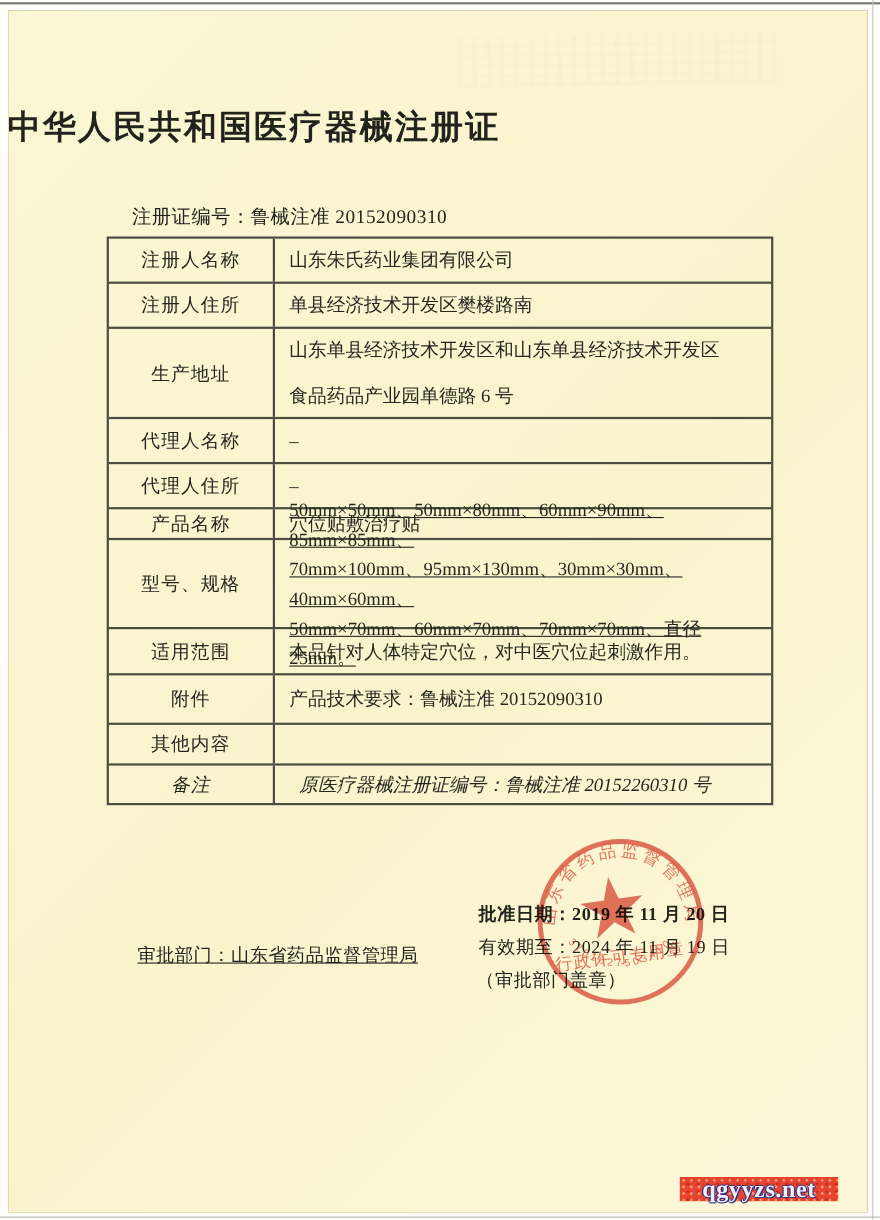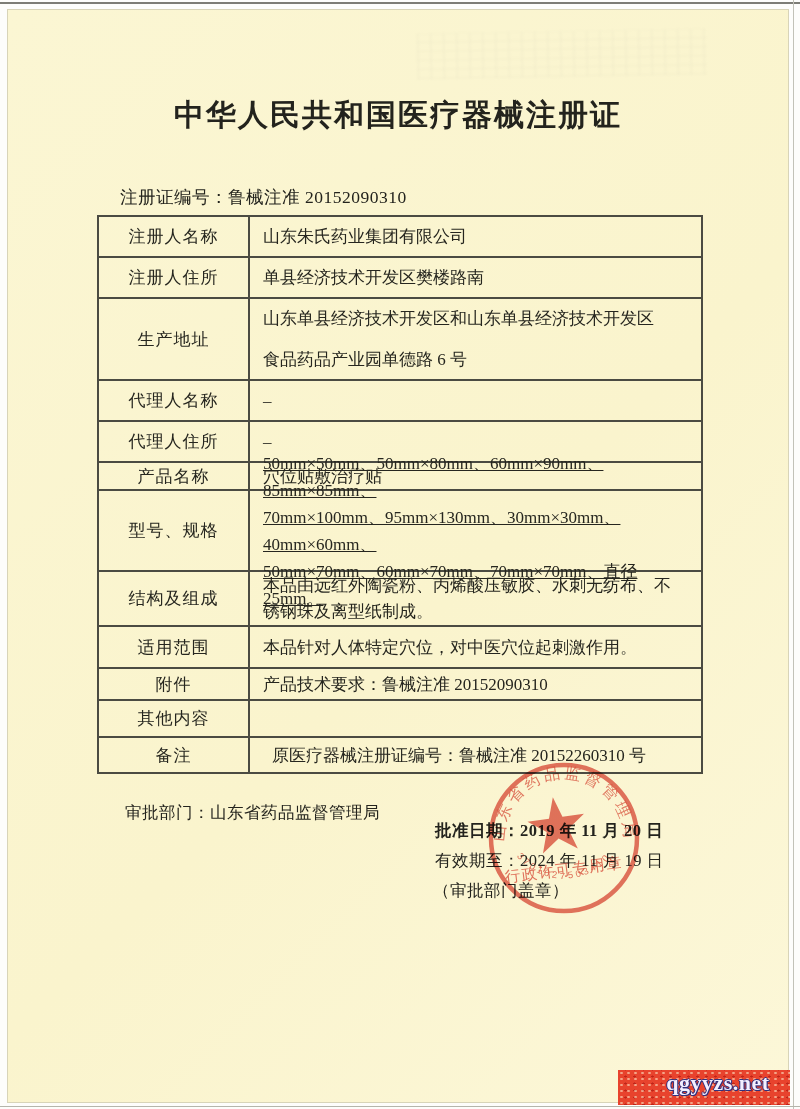--- a/index.html
+++ b/index.html
@@ -14,48 +14,48 @@
     box-shadow:0 0 0 1px #d8d4b8 inset;
   }
   .ghost{
     position:absolute;left:410px;top:22px;width:290px;height:46px;
     background:repeating-linear-gradient(90deg, rgba(150,150,140,.35) 0 2px, transparent 2px 13px),
                repeating-linear-gradient(0deg, rgba(150,150,140,.25) 0 2px, transparent 2px 9px);
     opacity:.14;filter:blur(1.2px);transform:rotate(-1deg);
   }
   .title{
     position:absolute;left:0;top:86px;width:782px;margin:0;
-    text-align:center;font-size:30px;font-weight:600;letter-spacing:2px;color:#23231d;
+    font-size:30px;font-weight:600;letter-spacing:2px;color:#23231d;
   }
   .certno{position:absolute;left:113px;top:176px;font-size:17.5px;color:#23231d;letter-spacing:.5px;}
   .table{position:absolute;left:90px;top:206px;width:602px;border:2px solid #4b4b42;}
   .row{display:flex;border-bottom:2px solid #4b4b42;box-sizing:border-box;}
-  .row:last-child{border-bottom:none;}
+  .row:last-child{border-bottom:none;font-style:italic;}
   .cell{box-sizing:border-box;color:#26261f;font-size:17px;}
   .label{width:151px;border-right:2px solid #4b4b42;display:flex;align-items:center;justify-content:center;letter-spacing:1px;}
   .value{flex:1;display:flex;align-items:center;padding-left:13px;padding-right:4px;white-space:pre-line;}
   .r0{height:41px}.r1{height:41px}.r2{height:82px}.r3{height:41px}.r4{height:41px}.r5{height:28px}
-  .r6{height:81px}.r7{height:55px}.r8{height:42px}.r9{height:32px}.r10{height:37px}.r11{height:34px}
+  .r6{height:81px}.r7{height:55px}.r8{height:42px}.r9{height:45px}.r10{height:37px}.r11{height:34px}
   .r2 .value{line-height:41px;}
   .r6 .value{line-height:27px;text-decoration:underline;}
   .r7 .value{line-height:26px;}
   .r11 .value{padding-left:22px;}
   .footer-line{position:absolute;font-size:16.5px;color:#23231d;letter-spacing:.5px;}
-  .f-dept{left:118px;top:793px;}
+  .f-dept{left:118px;top:849px;text-decoration:underline;}
   .f-date{left:428px;top:811px;font-weight:bold;}
   .f-valid{left:428px;top:841px;text-align:right;}
   .f-stampnote{left:426px;top:871px;}
   .seal{position:absolute;left:472px;top:744px;width:170px;height:170px;mix-blend-mode:multiply;opacity:.88;}
   .watermark{
-    position:absolute;left:611px;top:1061px;width:144px;height:35px;
+    position:absolute;left:611px;top:1061px;width:144px;height:22px;
     background:#e8432d;
     background-image:radial-gradient(rgba(252,246,212,.55) 1px, transparent 1.6px),
                      radial-gradient(rgba(180,30,20,.8) 1px, transparent 1.6px);
     background-size:7px 6px,9px 7px;background-position:0 0,3px 3px;
-    display:flex;justify-content:center;padding-left:28px;
+    display:flex;align-items:center;justify-content:center;
   }
   .watermark span{
     font-family:"Liberation Serif", serif;font-weight:bold;font-size:22px;color:#f3efff;letter-spacing:0.5px;
     text-shadow:-1px 0 #32327e, 1px 0 #32327e, 0 -1px #32327e, 0 1px #32327e, 1px 1px 0 #32327e;
   }
 </style>
 </head>
 <body>
 
 <div class="canvas">
@@ -97,25 +97,20 @@
       <div class="row r5">
         <div class="cell label">产品名称</div>
         <div class="cell value">穴位贴敷治疗贴</div>
       </div>
       <div class="row r6">
         <div class="cell label">型号、规格</div>
         <div class="cell value">50mm×50mm、50mm×80mm、60mm×90mm、85mm×85mm、
 70mm×100mm、95mm×130mm、30mm×30mm、40mm×60mm、
 50mm×70mm、60mm×70mm、70mm×70mm、直径 25mm。</div>
       </div>
-      <div class="row r7">
-        <div class="cell label">结构及组成</div>
-        <div class="cell value">本品由远红外陶瓷粉、丙烯酸压敏胶、水刺无纺布、不
-锈钢珠及离型纸制成。</div>
-      </div>
       <div class="row r8">
         <div class="cell label">适用范围</div>
         <div class="cell value">本品针对人体特定穴位，对中医穴位起刺激作用。</div>
       </div>
       <div class="row r9">
         <div class="cell label">附件</div>
         <div class="cell value">产品技术要求：鲁械注准 20152090310</div>
       </div>
       <div class="row r10">
         <div class="cell label">其他内容</div>

